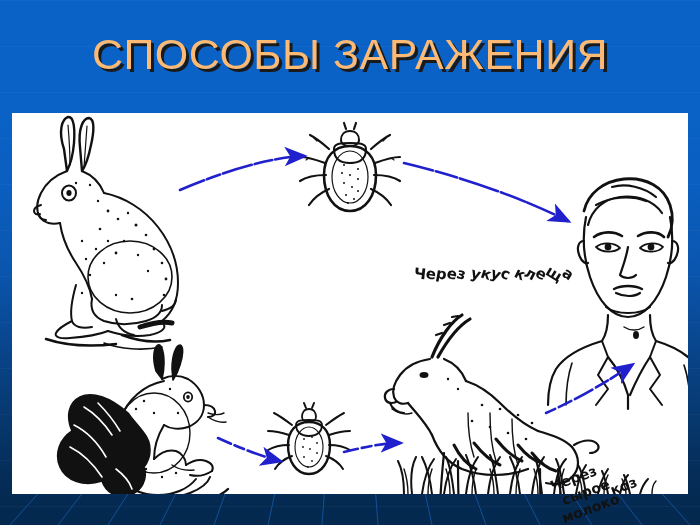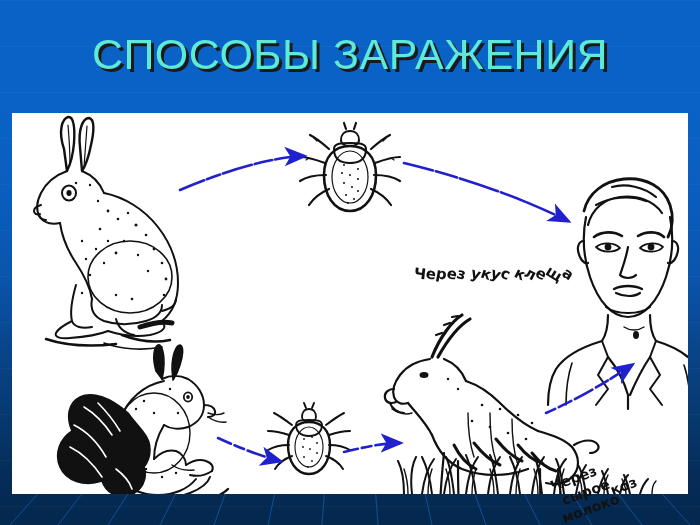--- a/index.html
+++ b/index.html
@@ -24,21 +24,21 @@
       rgba(255,255,255,0.045) 0px, rgba(255,255,255,0.045) 1px,
       rgba(255,255,255,0) 1px, rgba(255,255,255,0) 46px);
     opacity:.75;
   }
   
   .bg-fan{position:absolute;left:0;right:0;bottom:0;height:120px;}
   
   .title{
     position:absolute;left:0;right:0;top:30px;text-align:center;
     font-size:43px;font-weight:400;letter-spacing:.5px;
-    color:#5eead4;
+    color:#fdba74;
     text-shadow:3px 3px 0 #1a1a1a;
     white-space:nowrap;
   }
   
   .panel{
     position:absolute;left:12px;top:113px;width:676px;height:381px;
     background:#ffffff;
   }
   .panel svg{display:block;width:100%;height:100%;}
   .lbl{

